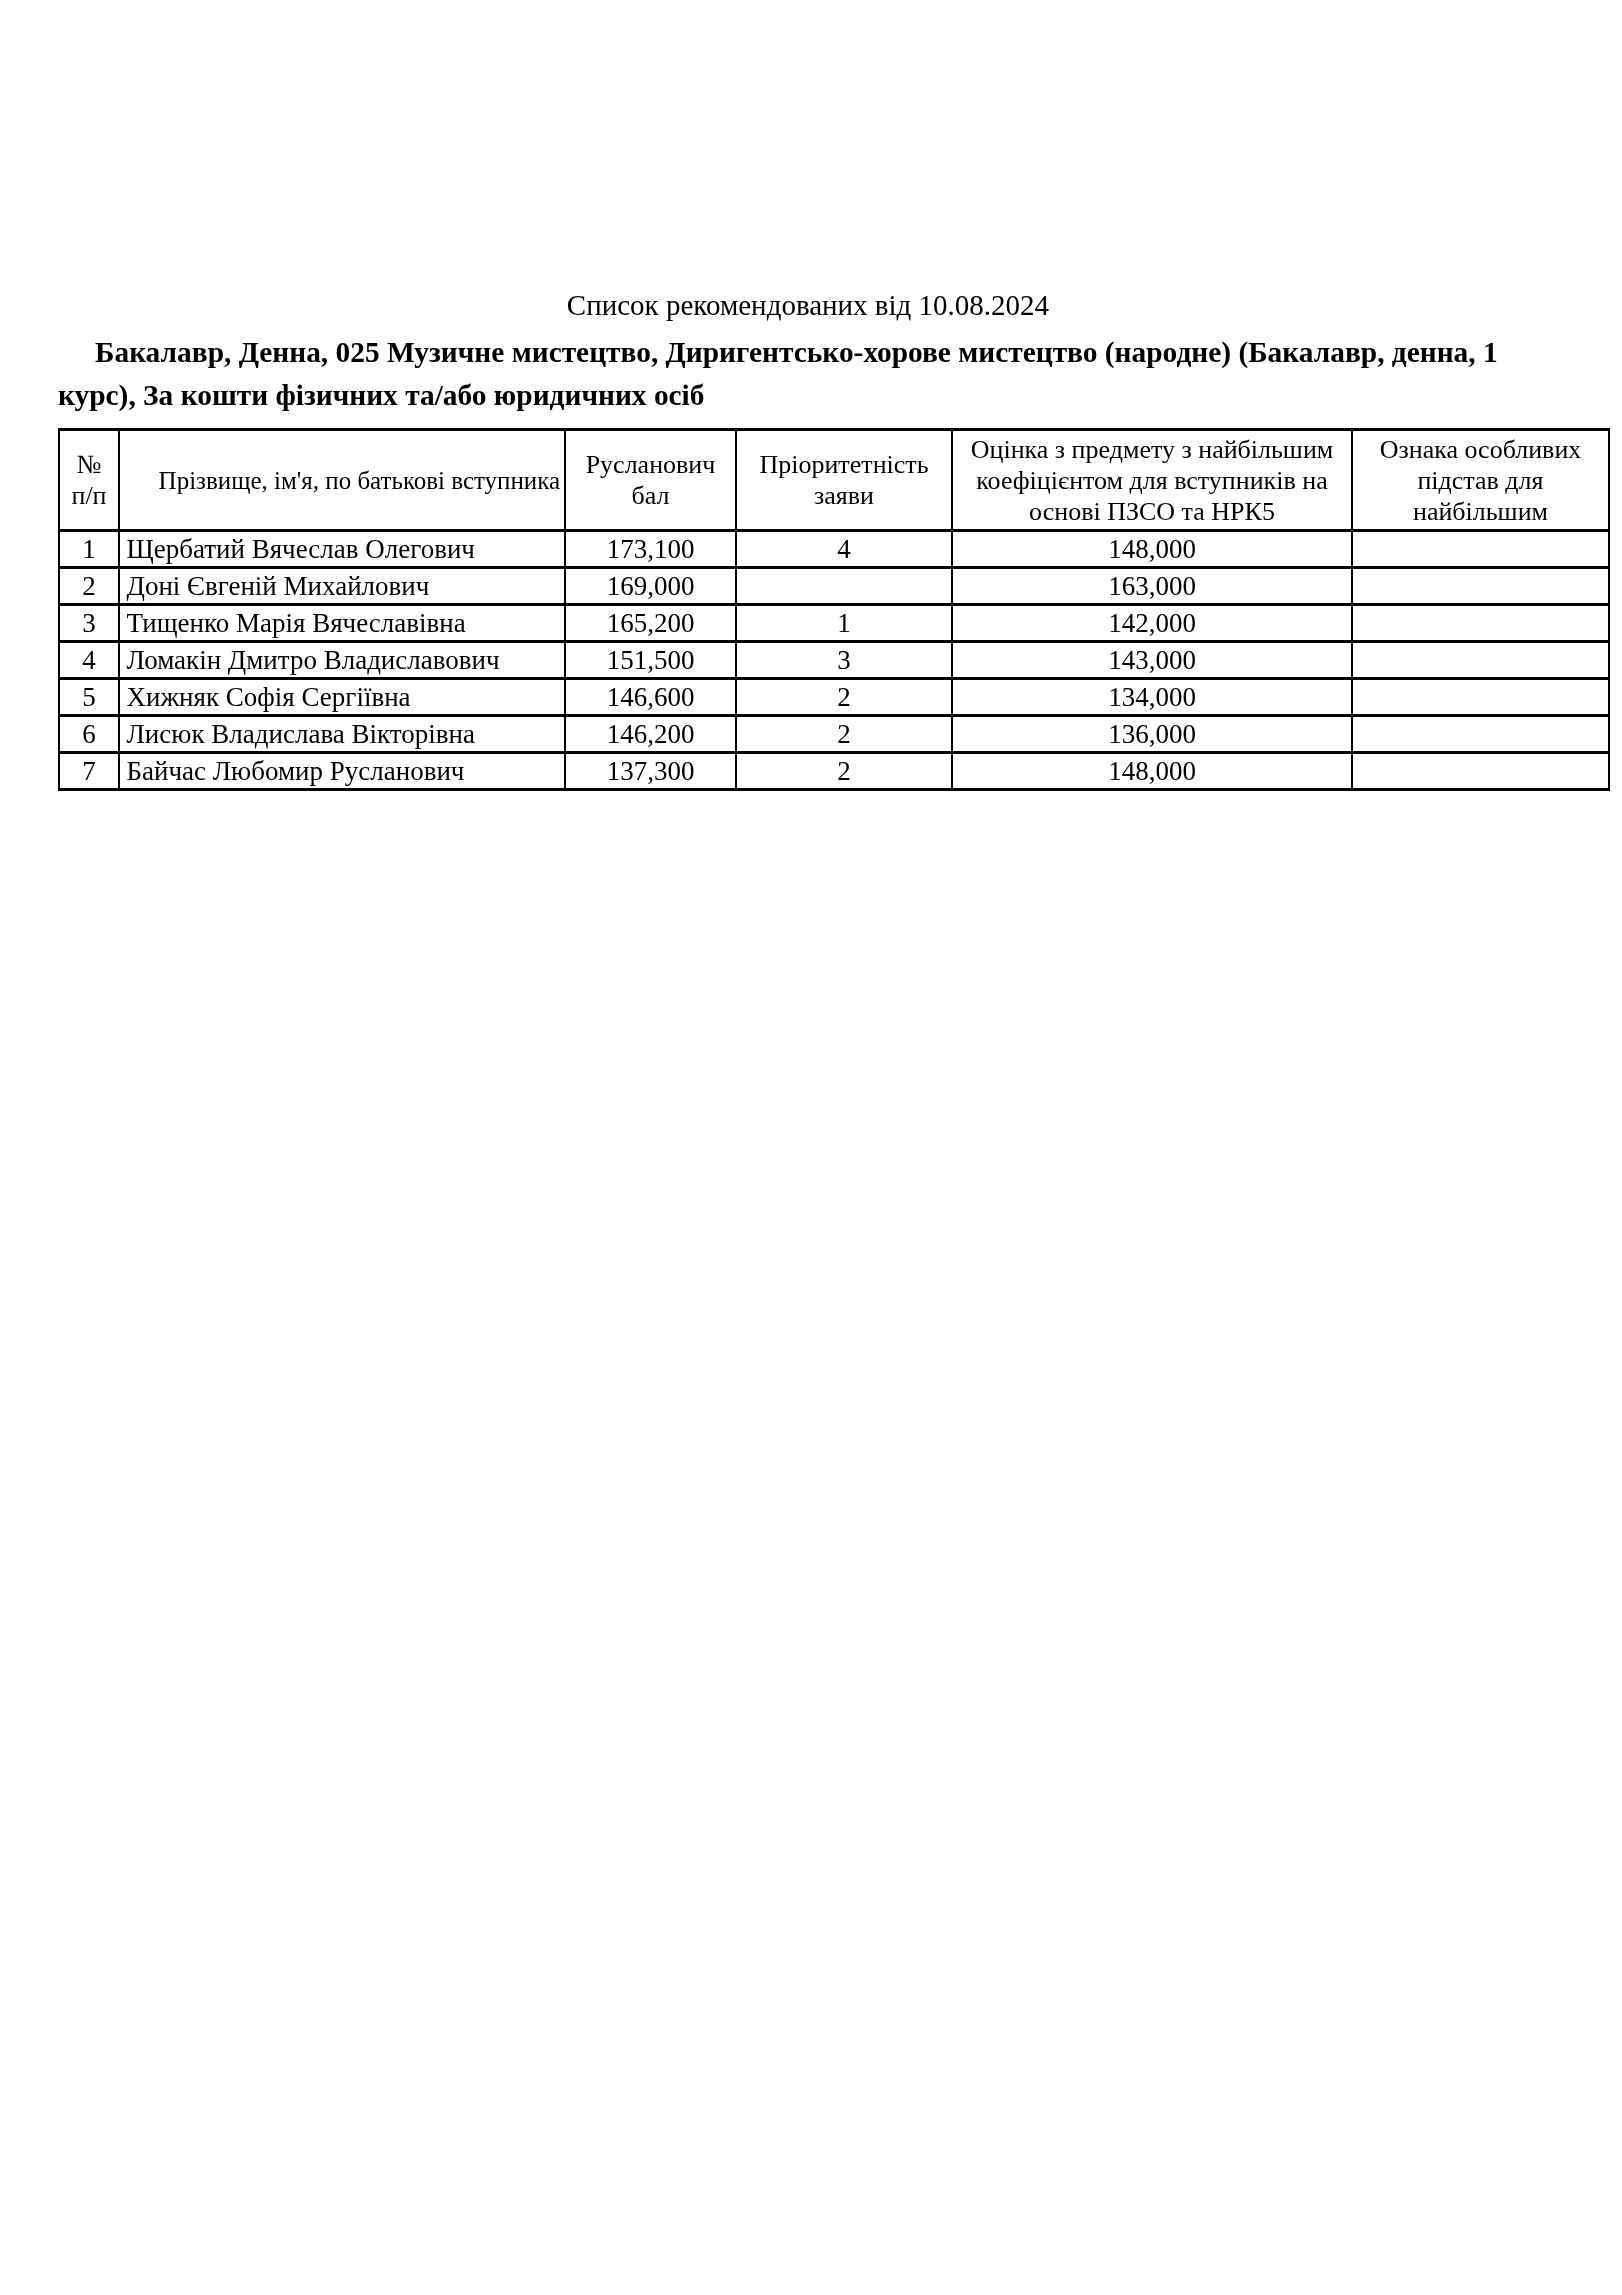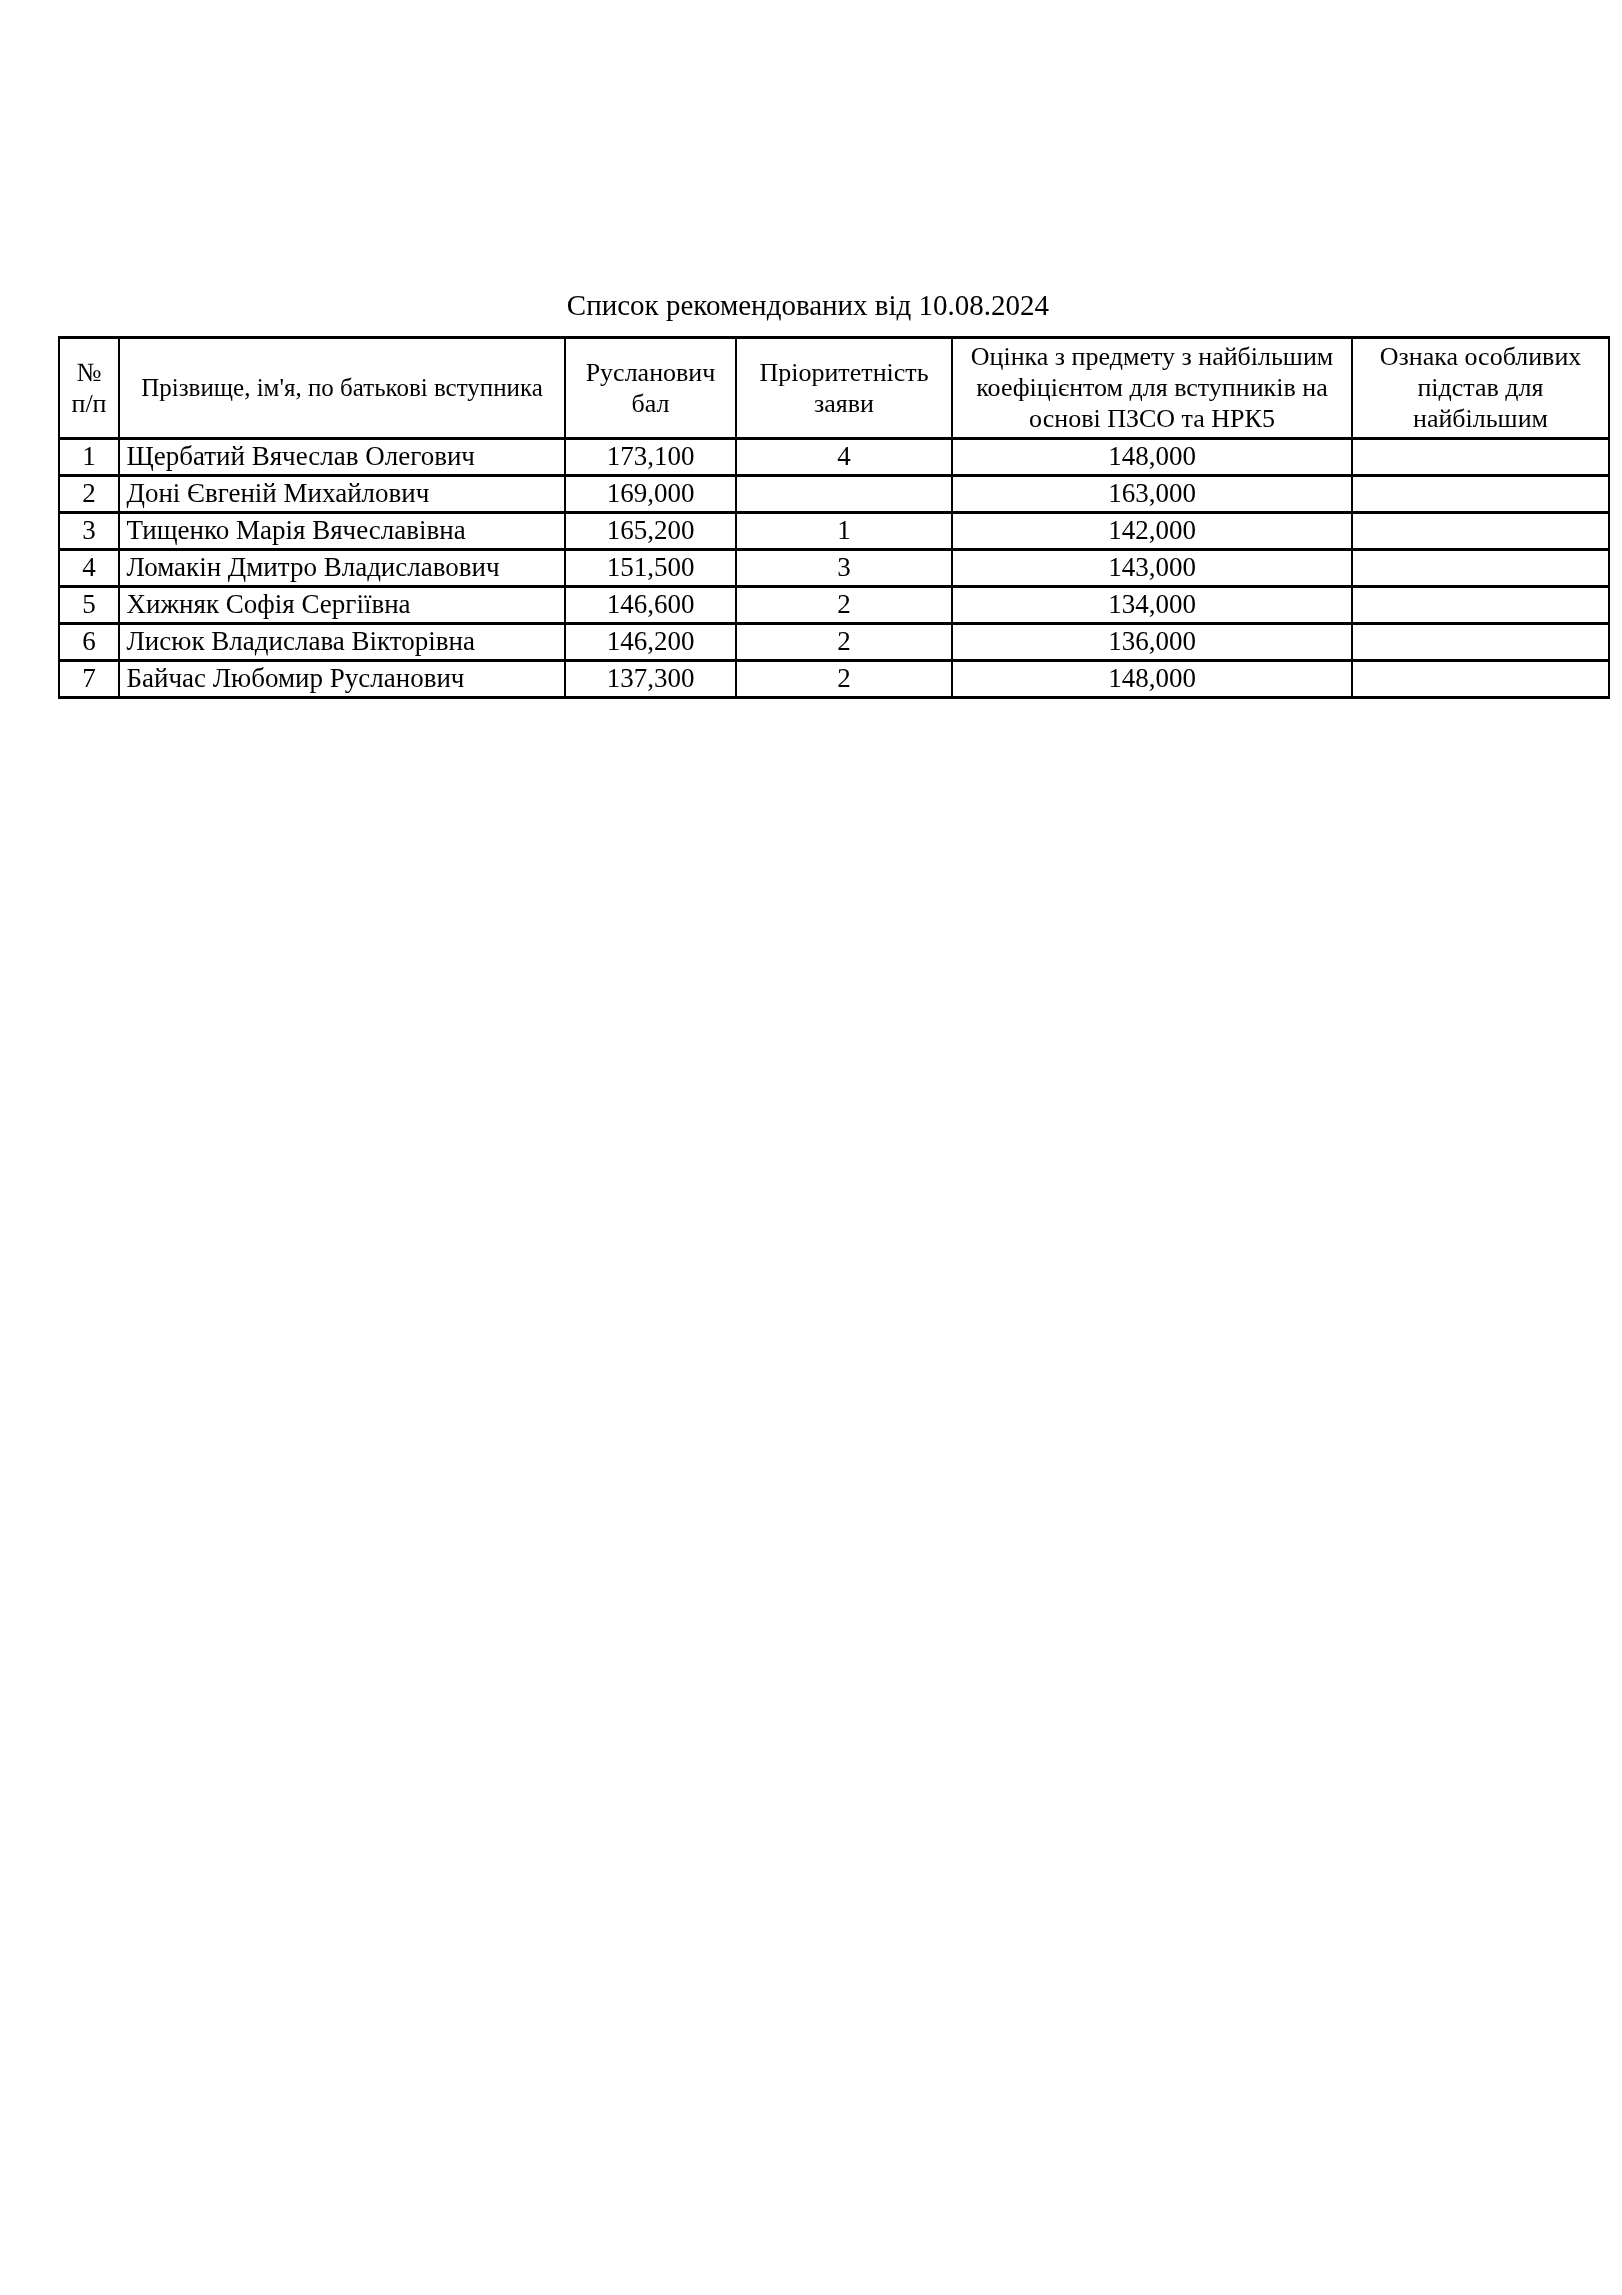--- a/index.html
+++ b/index.html
@@ -44,21 +44,21 @@
   }
   thead th {
     height: 93px;
     font-size: 26px;
     line-height: 31px;
     text-align: center;
     vertical-align: middle;
     padding: 2.6px 3.9px;
   }
   th.h-name {
-    text-align: center;
+    text-align: right;
     font-size: 25px;
     white-space: nowrap;
     padding-left: 3.9px;
   }
   th.h-num .hline { display: block; }
   tbody td {
     height: 37px;
     font-size: 27px;
     text-align: center;
     vertical-align: middle;
@@ -68,20 +68,21 @@
     padding-left: 6.5px;
   }
 </style>
 </head>
 <body>
 
 <div class="page">
 
   <div class="doc-title">Список рекомендованих від 10.08.2024</div>
 
+  <p class="doc-subtitle">Бакалавр, Денна, 025 Музичне мистецтво, Диригентсько-хорове мистецтво (народне) (Бакалавр, денна, 1 курс), За кошти фізичних та/або юридичних осіб</p>
 
   <table class="applicants">
     <colgroup>
       <col style="width:60px">
       <col style="width:446px">
       <col style="width:171px">
       <col style="width:216px">
       <col style="width:400px">
       <col style="width:257px">
     </colgroup>

